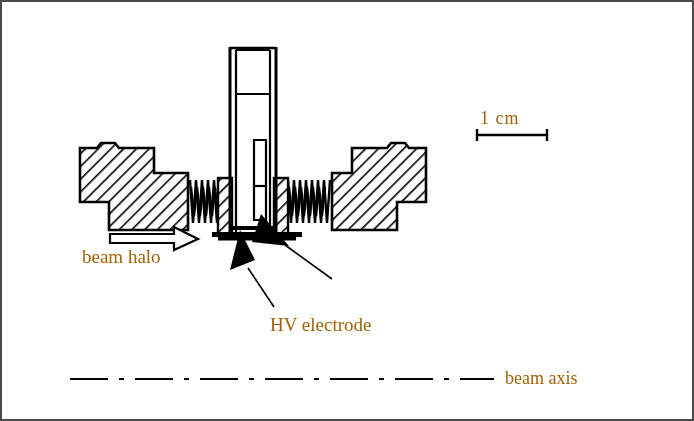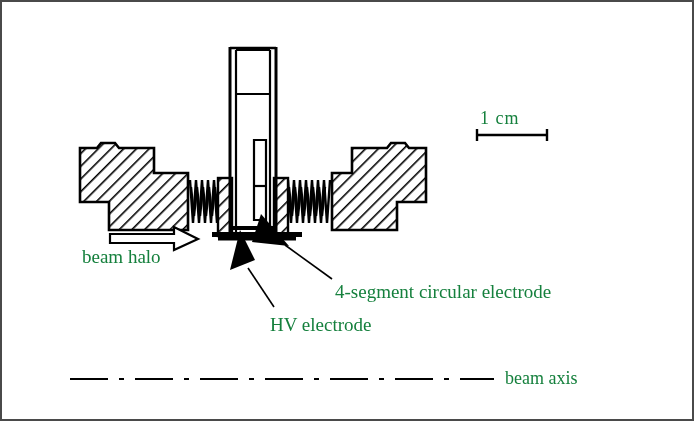--- a/index.html
+++ b/index.html
@@ -19,21 +19,21 @@
     border: 2px solid #4a4a4a;
     overflow: hidden;
   }
   #canvas {
     position: absolute;
     left: 0;
     top: 0;
   }
   .lbl {
     position: absolute;
-    color: #15803d;
+    color: #a16207;
     white-space: nowrap;
     line-height: 1;
   }
   #label-beam-halo {
     left: 80px;
     top: 245px;
     font-size: 19px;
     text-align: center;
   }
   #label-scale {
@@ -154,19 +154,18 @@
     <g>
       <line x1="68" y1="377" x2="492" y2="377" stroke="#000000" stroke-width="1.8" stroke-dasharray="38 11 5 11"></line>
     </g>
 
   </svg>
 
   <div class="lbl" id="label-beam-halo">beam halo</div>
 
   <div class="lbl" id="label-scale">1 cm</div>
 
-  <div class="lbl" id="label-electrode4">4-segment circular electrode</div>
 
   <div class="lbl" id="label-hv">HV electrode</div>
 
   <div class="lbl" id="label-beam-axis">beam axis</div>
 
 </div>
 
 </body></html>

